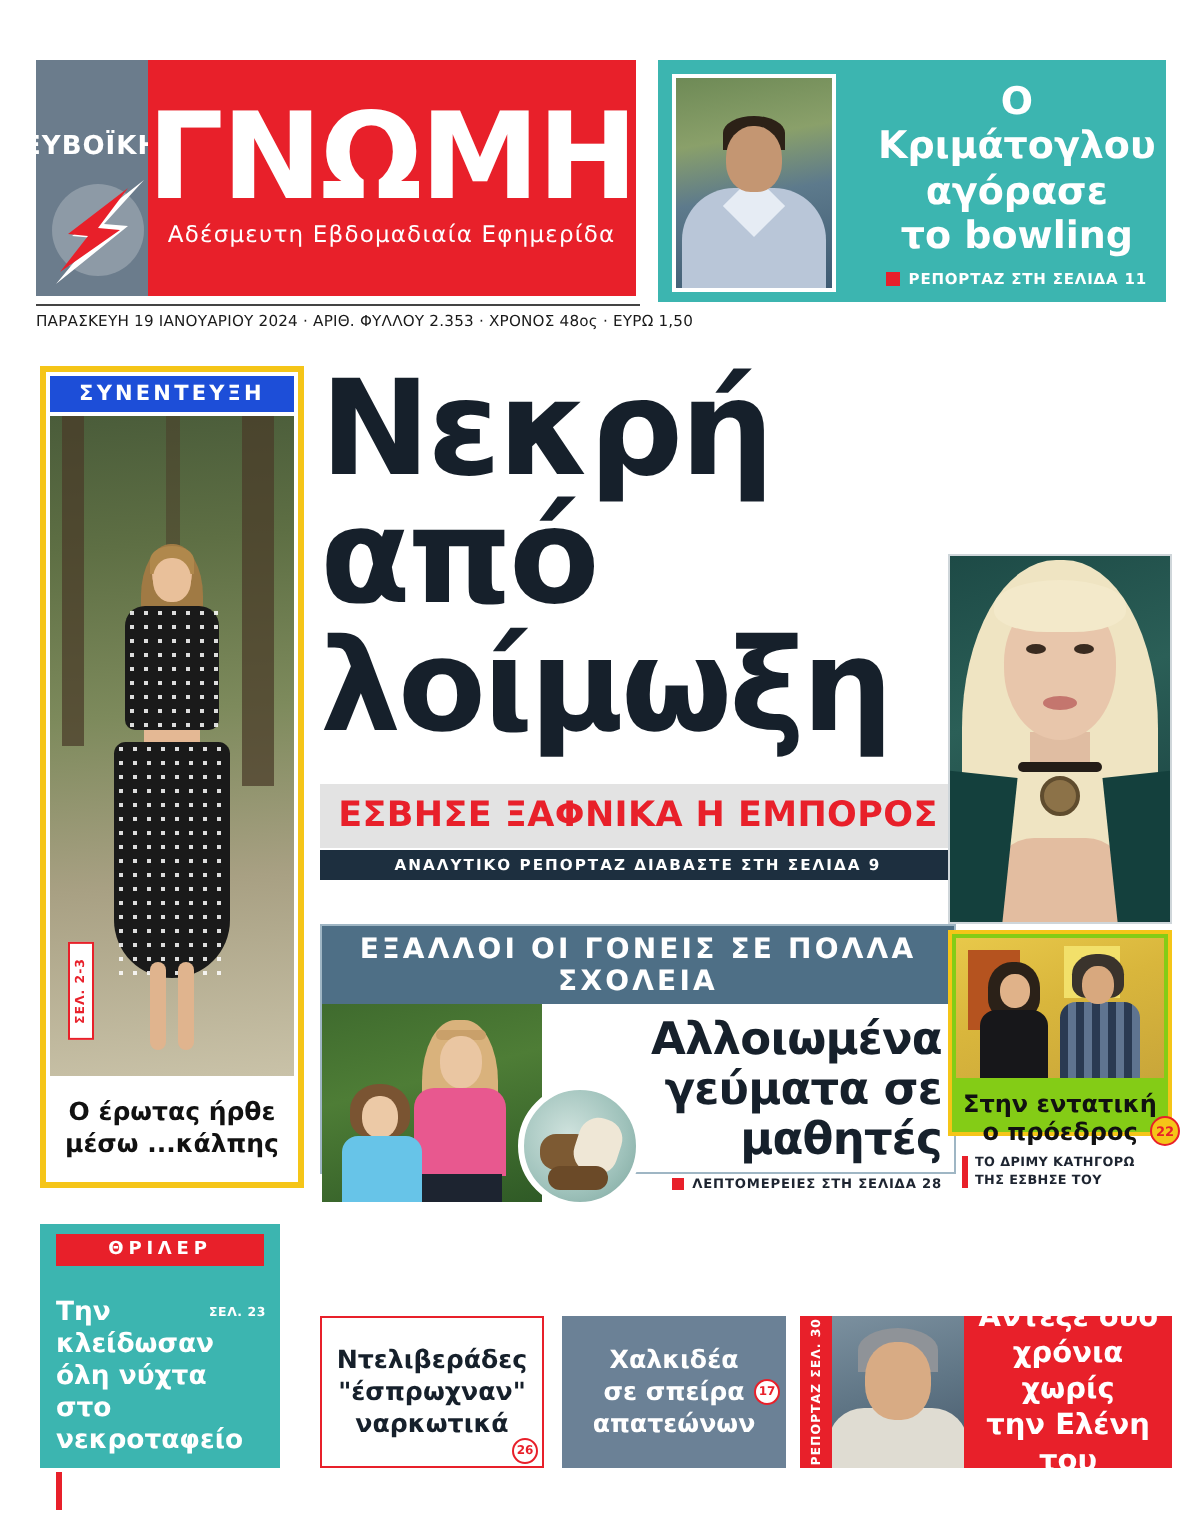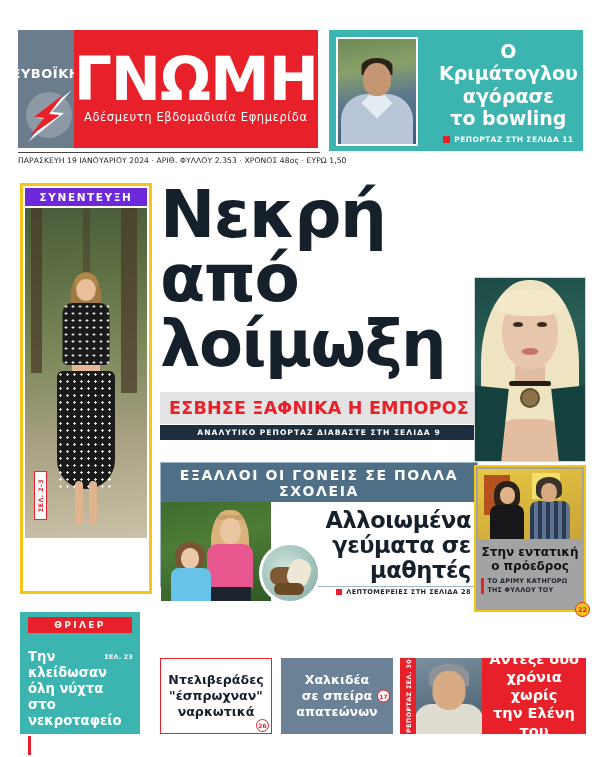--- a/index.html
+++ b/index.html
@@ -85,21 +85,21 @@
   }
   .promo-ref .sq { width:7px; height:7px; background:#e8202a; display:inline-block; }
   .promo-ref span.t { color:#ffffff; font-size:7.5px; font-weight:bold; letter-spacing:0.4px; }
 
   
   .interview {
     position:absolute; left:20px; top:183px; width:132px; height:411px;
     border:3px solid #f5c518; background:#ffffff;
   }
   .interview-tag {
-    background:#6d28d9; color:#ffffff; font-weight:bold; font-size:10.5px;
+    background:#1d4ed8; color:#ffffff; font-weight:bold; font-size:10.5px;
     letter-spacing:1.6px; text-align:center; padding:3px 0; margin:2px 2px 0 2px;
   }
   .interview-photo {
     position:relative; height:330px; margin:2px; overflow:hidden;
     background:linear-gradient(175deg,#4a5c3a 0%,#5e6f44 20%,#7d8a5c 45%,#a8a083 70%,#c9c2a8 100%);
   }
   .trunk { position:absolute; background:#4a3a28; opacity:.72; }
   .t1 { left:6px; top:0; width:11px; height:165px; }
   .t2 { left:96px; top:0; width:16px; height:185px; }
   .t3 { left:58px; top:0; width:7px; height:95px; opacity:.5; }
@@ -216,22 +216,22 @@
   .school-line {
     color:#16202b; font-weight:bold; font-size:22.5px; line-height:1.1; text-align:right;
     letter-spacing:-0.4px; font-family:"DejaVu Sans", sans-serif;
   }
   .school-ref { display:flex; align-items:center; justify-content:flex-end; gap:4px; margin-top:5px; }
   .school-ref .sq { width:6px; height:6px; background:#e8202a; }
   .school-ref .t { font-size:6.6px; font-weight:bold; color:#1d2430; letter-spacing:0.4px; }
 
   
   .president {
-    position:absolute; left:474px; top:465px; width:112px; height:147px;
-    border:2px solid #f5c518; background:#a3a3a3; position:absolute;
+    position:absolute; left:474px; top:465px; width:112px; height:103px;
+    border:2px solid #f5c518; background:#84cc16; position:absolute;
   }
   .pres-photo {
     height:70px; margin:2px; overflow:hidden; position:relative;
     background:linear-gradient(160deg,#e8c84a 0%,#d9b63c 45%,#c9a63a 100%);
   }
   .pres-art { position:absolute; left:6px; top:6px; width:26px; height:40px; background:#b5531f; }
   .pres-art2 { position:absolute; left:54px; top:4px; width:28px; height:26px; background:#f2e06a; }
   .pw-hair { position:absolute; left:16px; top:12px; width:26px; height:28px; border-radius:46% 46% 34% 34%; background:#2b2118; }
   .pw-face { position:absolute; left:22px; top:18px; width:15px; height:17px; border-radius:47%; background:#e0b289; }
   .pw-body { position:absolute; left:12px; top:36px; width:34px; height:34px; background:#17171a; border-radius:8px 8px 0 0; }
@@ -387,20 +387,24 @@
         <div class="w-skirt">
             <div class="dots"></div>
           </div>
         <div class="w-legs">
           <div class="w-leg l"></div>
           <div class="w-leg r"></div>
         </div>
       </div>
       <div class="sel-badge">ΣΕΛ. 2-3</div>
     </div>
+    <div class="interview-cap">
+      <div>Ο έρωτας ήρθε</div>
+      <div>μέσω ...κάλπης</div>
+    </div>
   </div>
 
   <div class="main-head">
     <div class="hl">Νεκρή από</div>
     <div class="hl hl2">λοίμωξη</div>
   </div>
   <div class="subband">
     <span>ΕΣΒΗΣΕ ΞΑΦΝΙΚΑ Η ΕΜΠΟΡΟΣ</span>
   </div>
   <div class="refband">
@@ -464,21 +468,21 @@
       <div class="pm-face"></div>
     </div>
     <div class="pres-cap">
       <div>Στην εντατική</div>
       <div>ο πρόεδρος</div>
     </div>
     <div class="pres-sub">
       <i class="bar"></i>
       <div class="t">
         <div>ΤΟ ΔΡΙΜΥ ΚΑΤΗΓΟΡΩ</div>
-        <div>ΤΗΣ ΦΥΛΛΟΥ ΤΟΥ</div>
+        <div>ΤΗΣ ΕΣΒΗΣΕ ΤΟΥ</div>
       </div>
     </div>
     <div class="badge-circle">22</div>
   </div>
 
   <div class="thriller">
     <div class="thriller-tag">ΘΡΙΛΕΡ</div>
     <div class="thriller-body">
       <div class="thriller-line">Την κλείδωσαν</div>
       <div class="thriller-line">όλη νύχτα</div>

